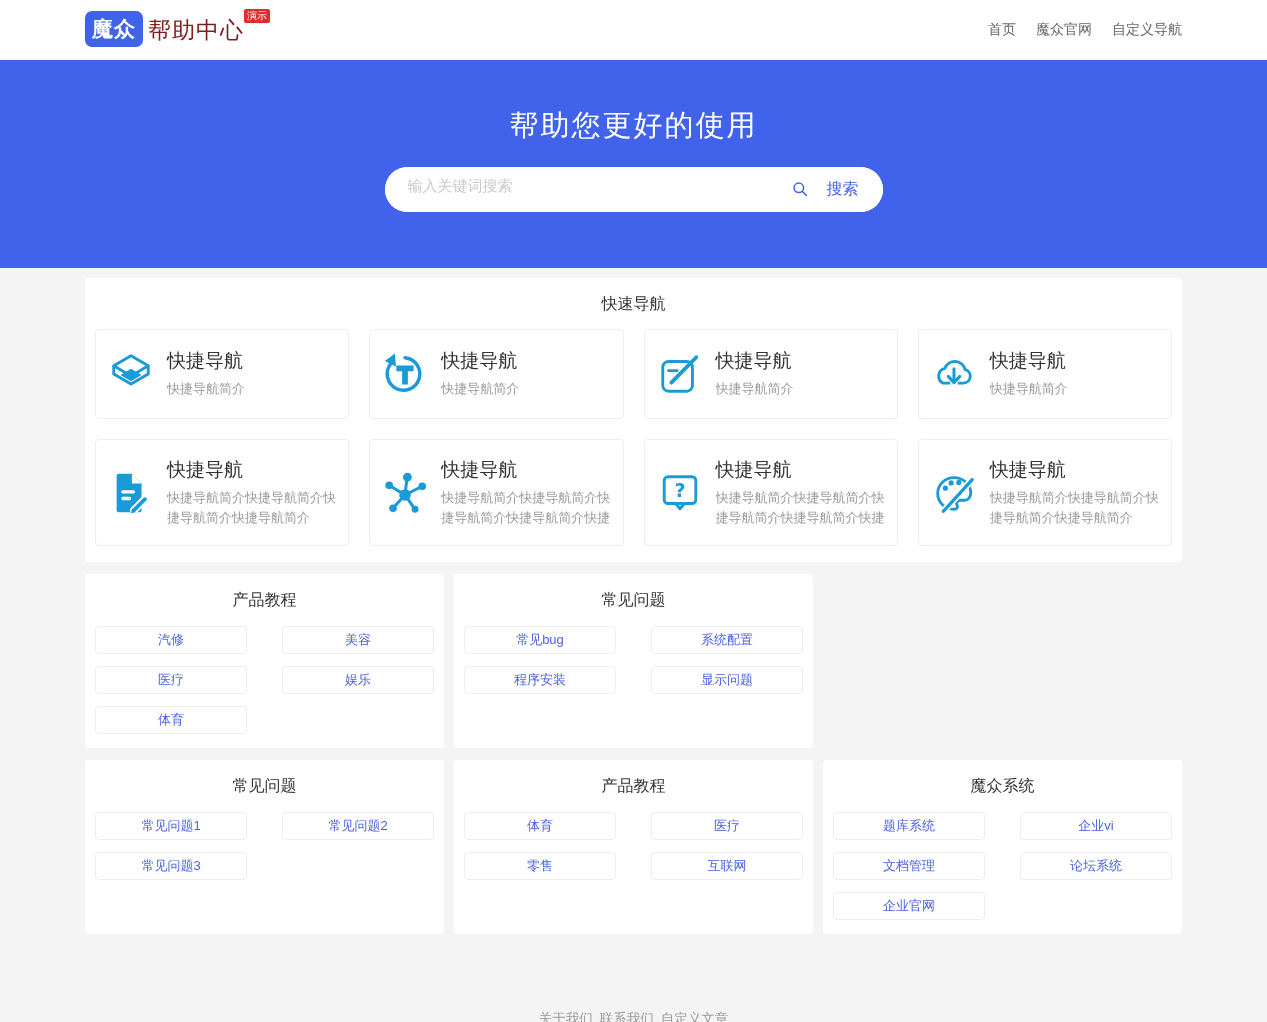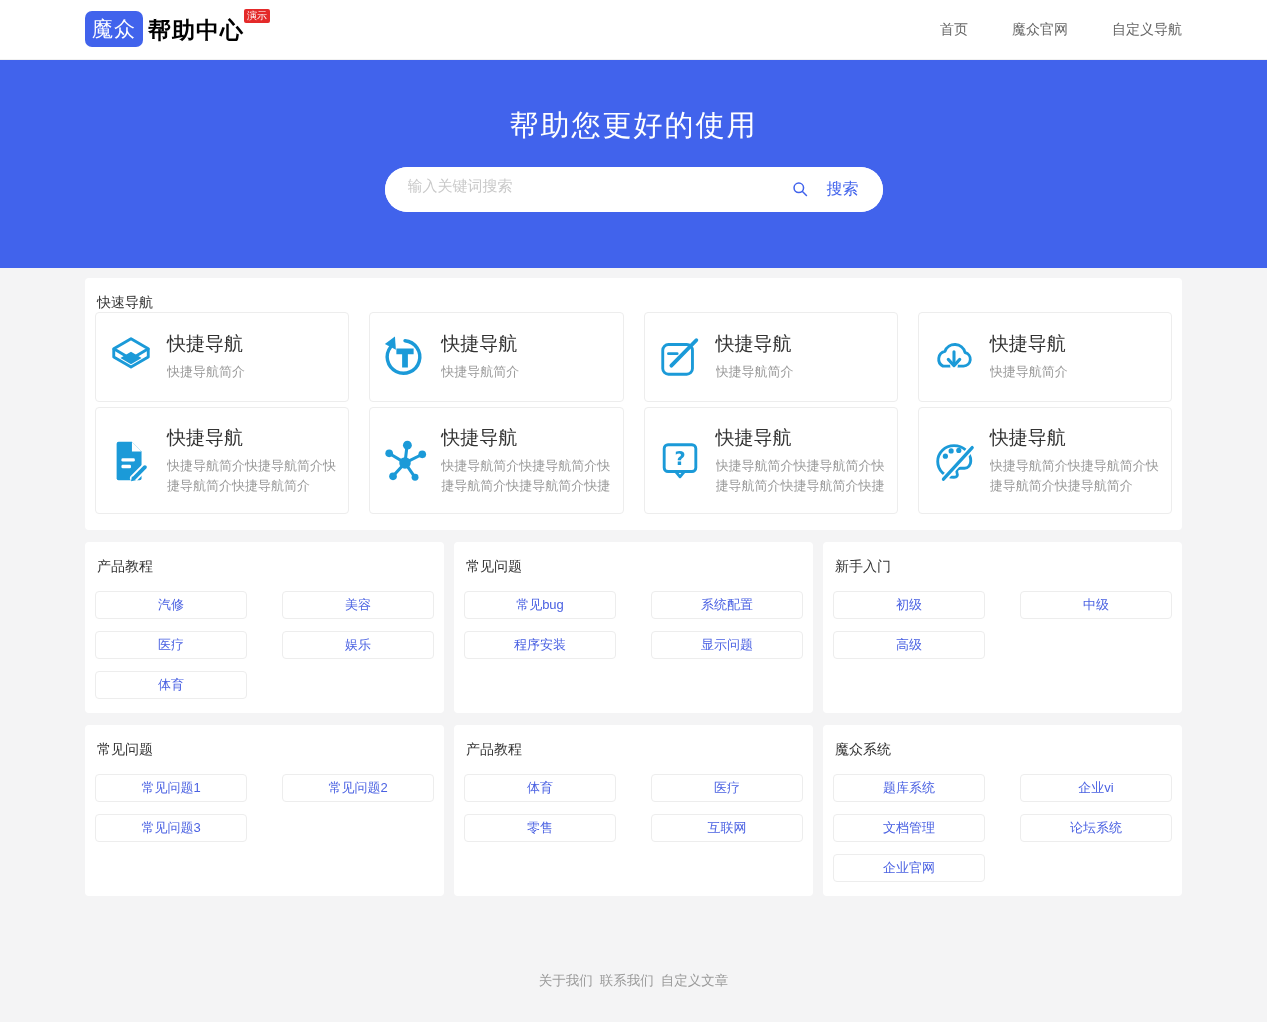--- a/index.html
+++ b/index.html
@@ -14,40 +14,40 @@
   *{margin:0;padding:0;box-sizing:border-box;}
   html,body{width:1267px;height:1022px;overflow:hidden;}
   body{font-family:"Liberation Sans","DejaVu Sans",sans-serif;background:var(--page-bg);color:var(--text-dark);}
   a{text-decoration:none;color:inherit;cursor:pointer;}
   .container{width:1097px;margin:0 auto;}
 
   
   .navbar{height:60px;background:#fff;border-bottom:1px solid #f1f1f1;}
   .nav-inner{height:100%;display:flex;align-items:center;justify-content:space-between;}
   .logo{display:flex;align-items:flex-start;}
-  .logo-box{display:inline-block;background:var(--accent);color:#fff;font-weight:normal;font-size:21px;line-height:1;padding:7px 7px 8px;border-radius:7px;letter-spacing:1px;}
-  .logo-text{font-size:23px;font-weight:700;color:#000000;margin-left:5px;line-height:38px;letter-spacing:1px;}
+  .logo-box{display:inline-block;background:var(--accent);color:#fff;font-weight:bold;font-size:21px;line-height:1;padding:7px 7px 8px;border-radius:7px;letter-spacing:1px;}
+  .logo-text{font-size:23px;font-weight:400;color:#7f1d1d;margin-left:5px;line-height:38px;letter-spacing:1px;}
   .badge{display:inline-block;background:var(--badge-red);color:#fff;font-size:10px;line-height:1;padding:2px 3px;border-radius:2px;transform:translateY(-2px);}
-  .nav-links{display:flex;align-items:flex-start;gap:44px;}
+  .nav-links{display:flex;align-items:flex-start;gap:20px;}
   .nav-link{font-size:14px;color:#666;}
 
   
   .hero{height:208px;background:var(--accent);text-align:center;}
   .hero-title{color:#fff;font-size:29px;font-weight:400;letter-spacing:2px;padding-top:46px;}
   .search-pill{width:498px;height:45px;background:#fff;border-radius:23px;margin:21px auto 0;display:flex;align-items:center;overflow:hidden;}
   .search-input{flex:1;border:none;outline:none;height:100%;padding:0 10px 8px 23px;font-size:15px;color:#333;font-family:inherit;}
   .search-input::placeholder{color:#c9c9c9;}
   .search-btn{background:#fff;border:none;height:100%;padding:0 24px 0 12px;display:flex;align-items:center;gap:18px;color:var(--accent);font-size:16px;cursor:pointer;font-family:inherit;}
 
   
   .panel{background:#fff;border-radius:4px;padding:14px 10px 14px;}
-  .panel-title{font-size:14px;color:#333;padding:2px 2px 0;}
+  .panel-title{font-size:16px;color:#333;padding:2px 2px 0;text-align:center;}
   .quick-panel{margin-top:10px;padding-bottom:16px;}
 
-  .cards-grid{display:grid;grid-template-columns:repeat(4,1fr);gap:5px 20px;}
+  .cards-grid{display:grid;grid-template-columns:repeat(4,1fr);gap:20px 20px;margin-top:14px;}
   .card{border:1px solid var(--border);border-radius:4px;padding:17px 12px;display:flex;align-items:center;gap:13px;background:#fff;min-height:90px;}
   .card-icon{flex:0 0 46px;width:46px;height:46px;}
   .card-icon svg{width:46px;height:46px;display:block;}
   .card-body{display:flex;flex-direction:column;min-width:0;}
   .card-title{font-size:19px;color:#333;margin-bottom:5px;}
   .card-desc{font-size:13px;color:var(--text-gray);line-height:1.55;display:-webkit-box;-webkit-line-clamp:2;-webkit-box-orient:vertical;overflow:hidden;}
 
   .row3{display:grid;grid-template-columns:repeat(3,1fr);gap:10px;margin-top:12px;align-items:stretch;}
   .btn-grid{display:grid;grid-template-columns:repeat(2,1fr);gap:12px 35px;margin-top:15px;}
   .cat-btn{display:block;border:1px solid var(--border);border-radius:4px;height:28px;line-height:26px;text-align:center;font-size:13px;color:#4a61e2;background:#fff;}
@@ -248,28 +248,20 @@
     </section>
     <section class="panel">
       <div class="panel-title">常见问题</div>
       <div class="btn-grid">
         <a class="cat-btn">常见bug</a>
         <a class="cat-btn">系统配置</a>
         <a class="cat-btn">程序安装</a>
         <a class="cat-btn">显示问题</a>
       </div>
     </section>
-    <section class="panel">
-      <div class="panel-title">新手入门</div>
-      <div class="btn-grid">
-        <a class="cat-btn">初级</a>
-        <a class="cat-btn">中级</a>
-        <a class="cat-btn">高级</a>
-      </div>
-    </section>
   </div>
 
   <div class="row3">
     <section class="panel">
       <div class="panel-title">常见问题</div>
       <div class="btn-grid">
         <a class="cat-btn">常见问题1</a>
         <a class="cat-btn">常见问题2</a>
         <a class="cat-btn">常见问题3</a>
       </div>

